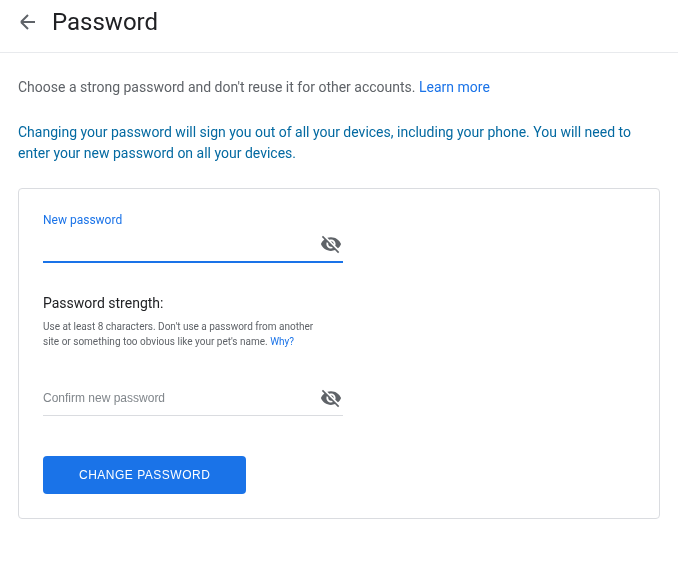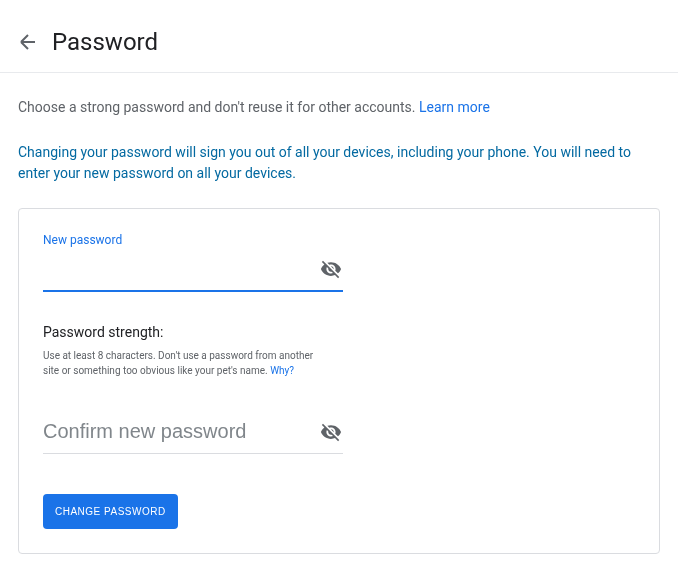--- a/index.html
+++ b/index.html
@@ -9,21 +9,21 @@
     }
     body {
       font-family: 'Google Sans', Roboto, Arial, sans-serif;
       background: #fff;
       color: #202124;
       width: 678px;
     }
     .header {
       display: flex;
       align-items: center;
-      padding: 28px 16px 16px 16px;
+      padding: 8px 16px 16px 16px;
       border-bottom: 1px solid #e8eaed;
     }
     .back-arrow {
       width: 24px;
       height: 24px;
       cursor: pointer;
       display: flex;
       align-items: center;
       justify-content: center;
       margin-right: 12px;
@@ -76,21 +76,21 @@
       padding-bottom: 4px;
       position: relative;
     }
     .field-input-row.inactive {
       border-bottom: 1px solid #dadce0;
     }
     .field-input {
       flex: 1;
       border: none;
       outline: none;
-      font-size: 20px;
+      font-size: 12px;
       color: #202124;
       padding: 6px 0;
       background: transparent;
     }
     .field-input::placeholder {
       color: #80868b;
     }
     .visibility-icon {
       width: 24px;
       height: 24px;
@@ -118,22 +118,22 @@
       color: #1a73e8;
       cursor: pointer;
     }
     .confirm-group {
       margin-bottom: 40px;
     }
     .change-button {
       background: #1a73e8;
       color: #fff;
       border: none;
-      padding: 12px 12px;
-      font-size: 10px;
+      padding: 12px 36px;
+      font-size: 12px;
       font-weight: 500;
       letter-spacing: 0.5px;
       border-radius: 4px;
       cursor: pointer;
       text-transform: uppercase;
     }
   </style>
 </head>
 <body>
 

